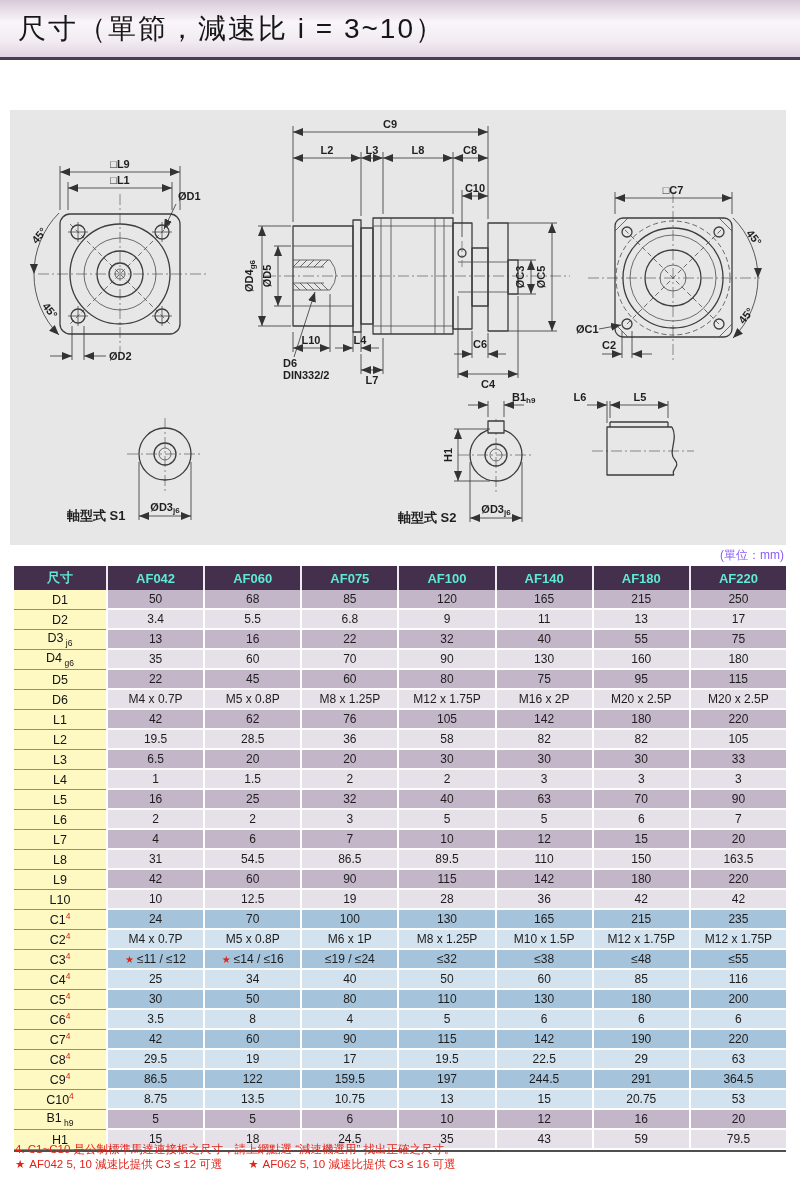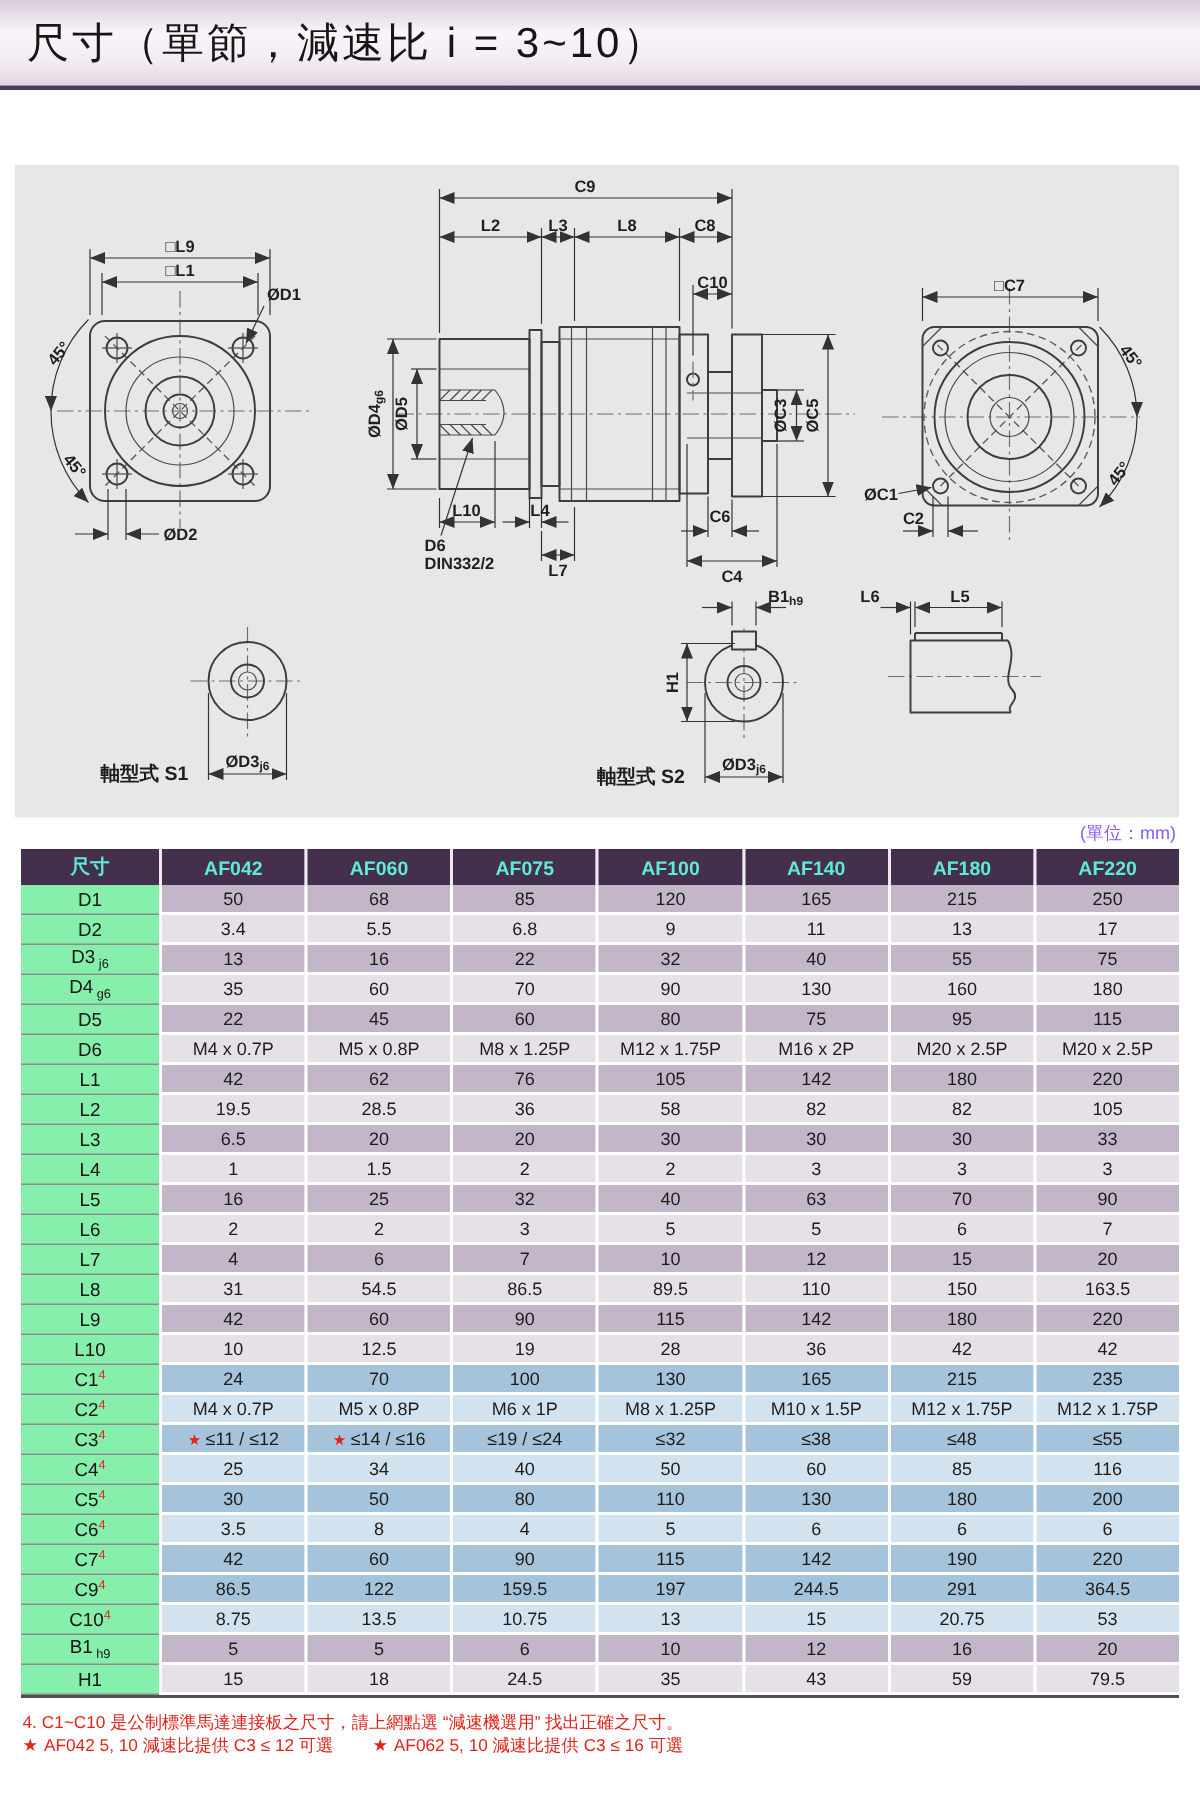--- a/index.html
+++ b/index.html
@@ -14,21 +14,21 @@
         background:linear-gradient(180deg,#d8cad8 0%,#f9f5f9 38%,#f3edf3 70%,#e2d4e2 100%);
         border-bottom:3px solid var(--title-line);display:flex;align-items:center;padding:0 18px}
   .title-band h1{margin:0;font-size:28px;font-weight:normal;color:#161616;letter-spacing:2px}
   .diagram-panel{position:absolute;left:10px;top:110px;width:776px;height:435px;background:var(--panel-bg)}
   .unit-label{position:absolute;top:547px;right:16px;font-size:12px;color:#8b5cf6}
   .dim-table{position:absolute;left:14px;top:566px;width:772px;border-collapse:separate;border-spacing:0;
         table-layout:fixed;border-bottom:2px solid #4f4f4f}
   .dim-table thead th{background:var(--header-bg);color:#5eead4;font-size:13px;font-weight:bold;height:24px;
         padding:0;text-align:center}
   .dim-table thead th + th{border-left:2px solid #efeaf1}
-  .dim-table tbody th{background:#86efac;color:#141414;font-size:12.5px;font-weight:normal;height:18px;
+  .dim-table tbody th{background:#fef9c3;color:#141414;font-size:12.5px;font-weight:normal;height:18px;
         padding:0;text-align:center;border-bottom:1px solid #8d8d8d}
   .dim-table tbody th sub{font-size:8.5px}
   .dim-table tbody th sup{font-size:8.5px;color:var(--accent-red)}
   .dim-table td{height:18px;padding:0;text-align:center;font-size:12px;color:#1d1d1d;
         border-left:2px solid #fff;border-bottom:2px solid #fff;white-space:nowrap}
   tr.purple.dark td{background:var(--row-purple-dark)}
   tr.purple.light td{background:var(--row-purple-light)}
   tr.blue.dark td{background:var(--row-blue-dark)}
   tr.blue.light td{background:var(--row-blue-light)}
   .cell-star{color:var(--accent-red);font-size:10px;margin-right:3px}
@@ -544,20 +544,30 @@
         <tr class="blue dark">
           <th><span>C7</span><sup>4</sup></th>
           <td>42</td>
           <td>60</td>
           <td>90</td>
           <td>115</td>
           <td>142</td>
           <td>190</td>
           <td>220</td>
         </tr>
+        <tr class="blue light">
+          <th><span>C8</span><sup>4</sup></th>
+          <td>29.5</td>
+          <td>19</td>
+          <td>17</td>
+          <td>19.5</td>
+          <td>22.5</td>
+          <td>29</td>
+          <td>63</td>
+        </tr>
         <tr class="blue dark">
           <th><span>C9</span><sup>4</sup></th>
           <td>86.5</td>
           <td>122</td>
           <td>159.5</td>
           <td>197</td>
           <td>244.5</td>
           <td>291</td>
           <td>364.5</td>
         </tr>

